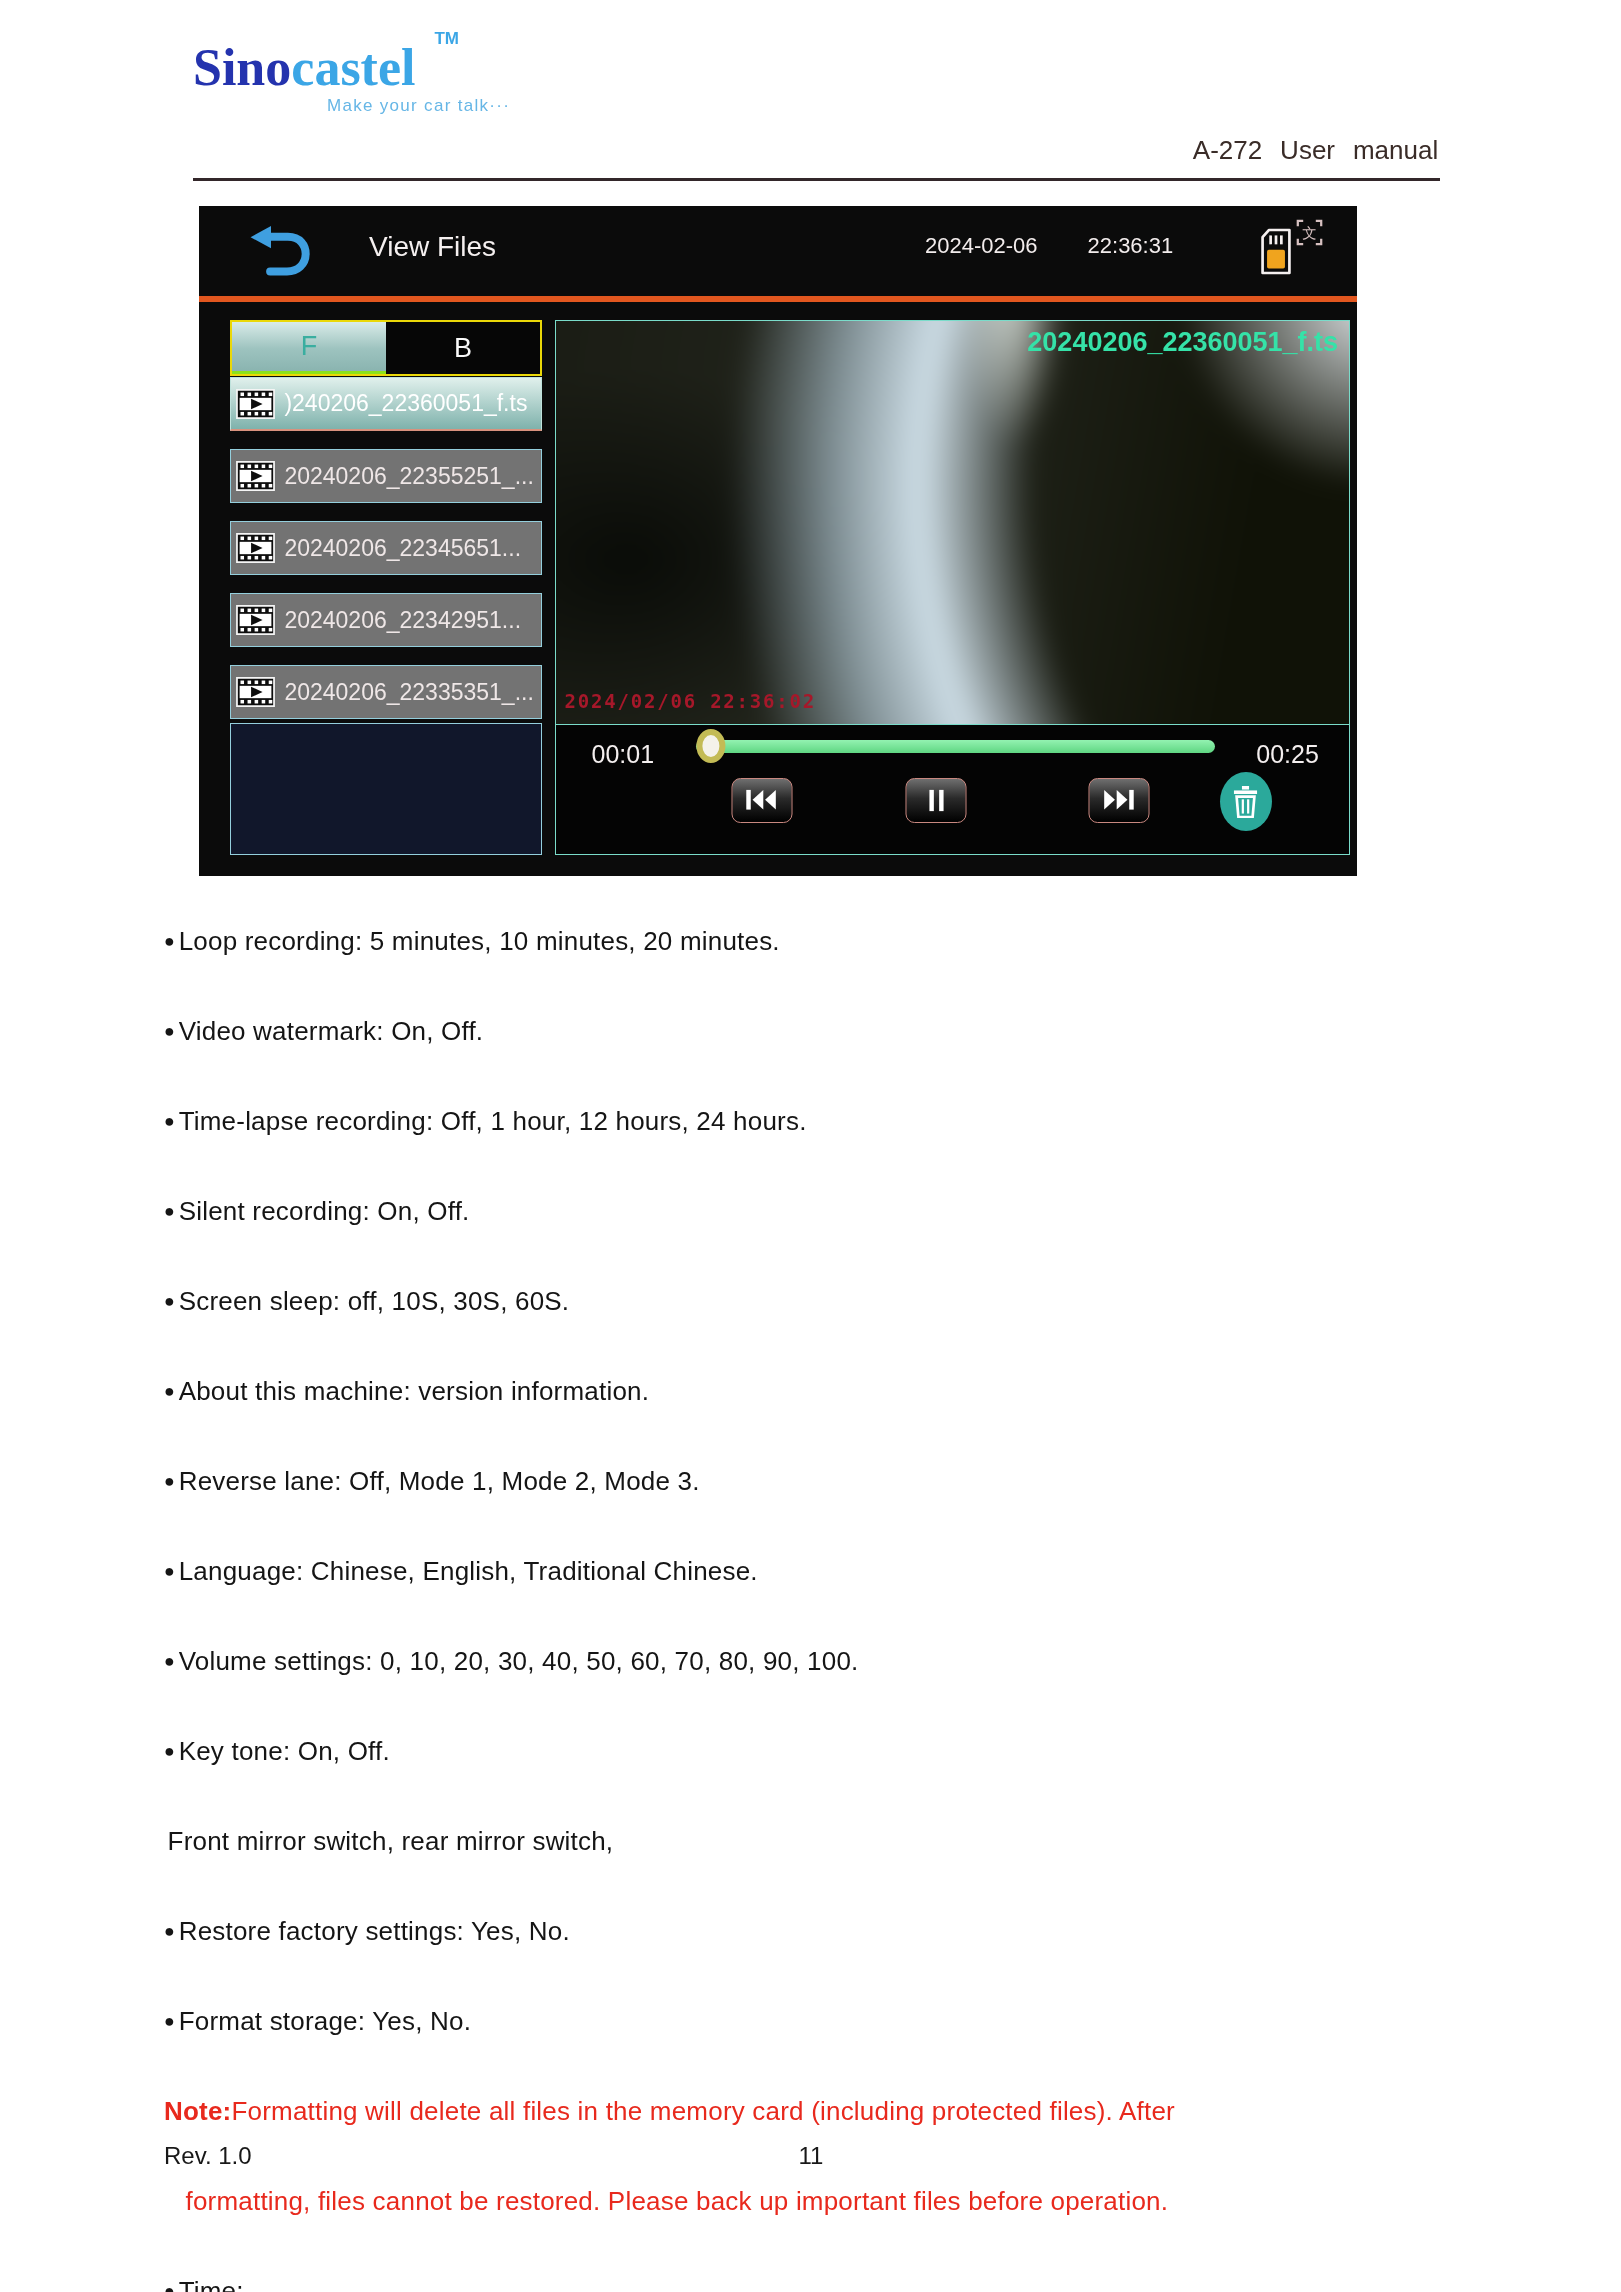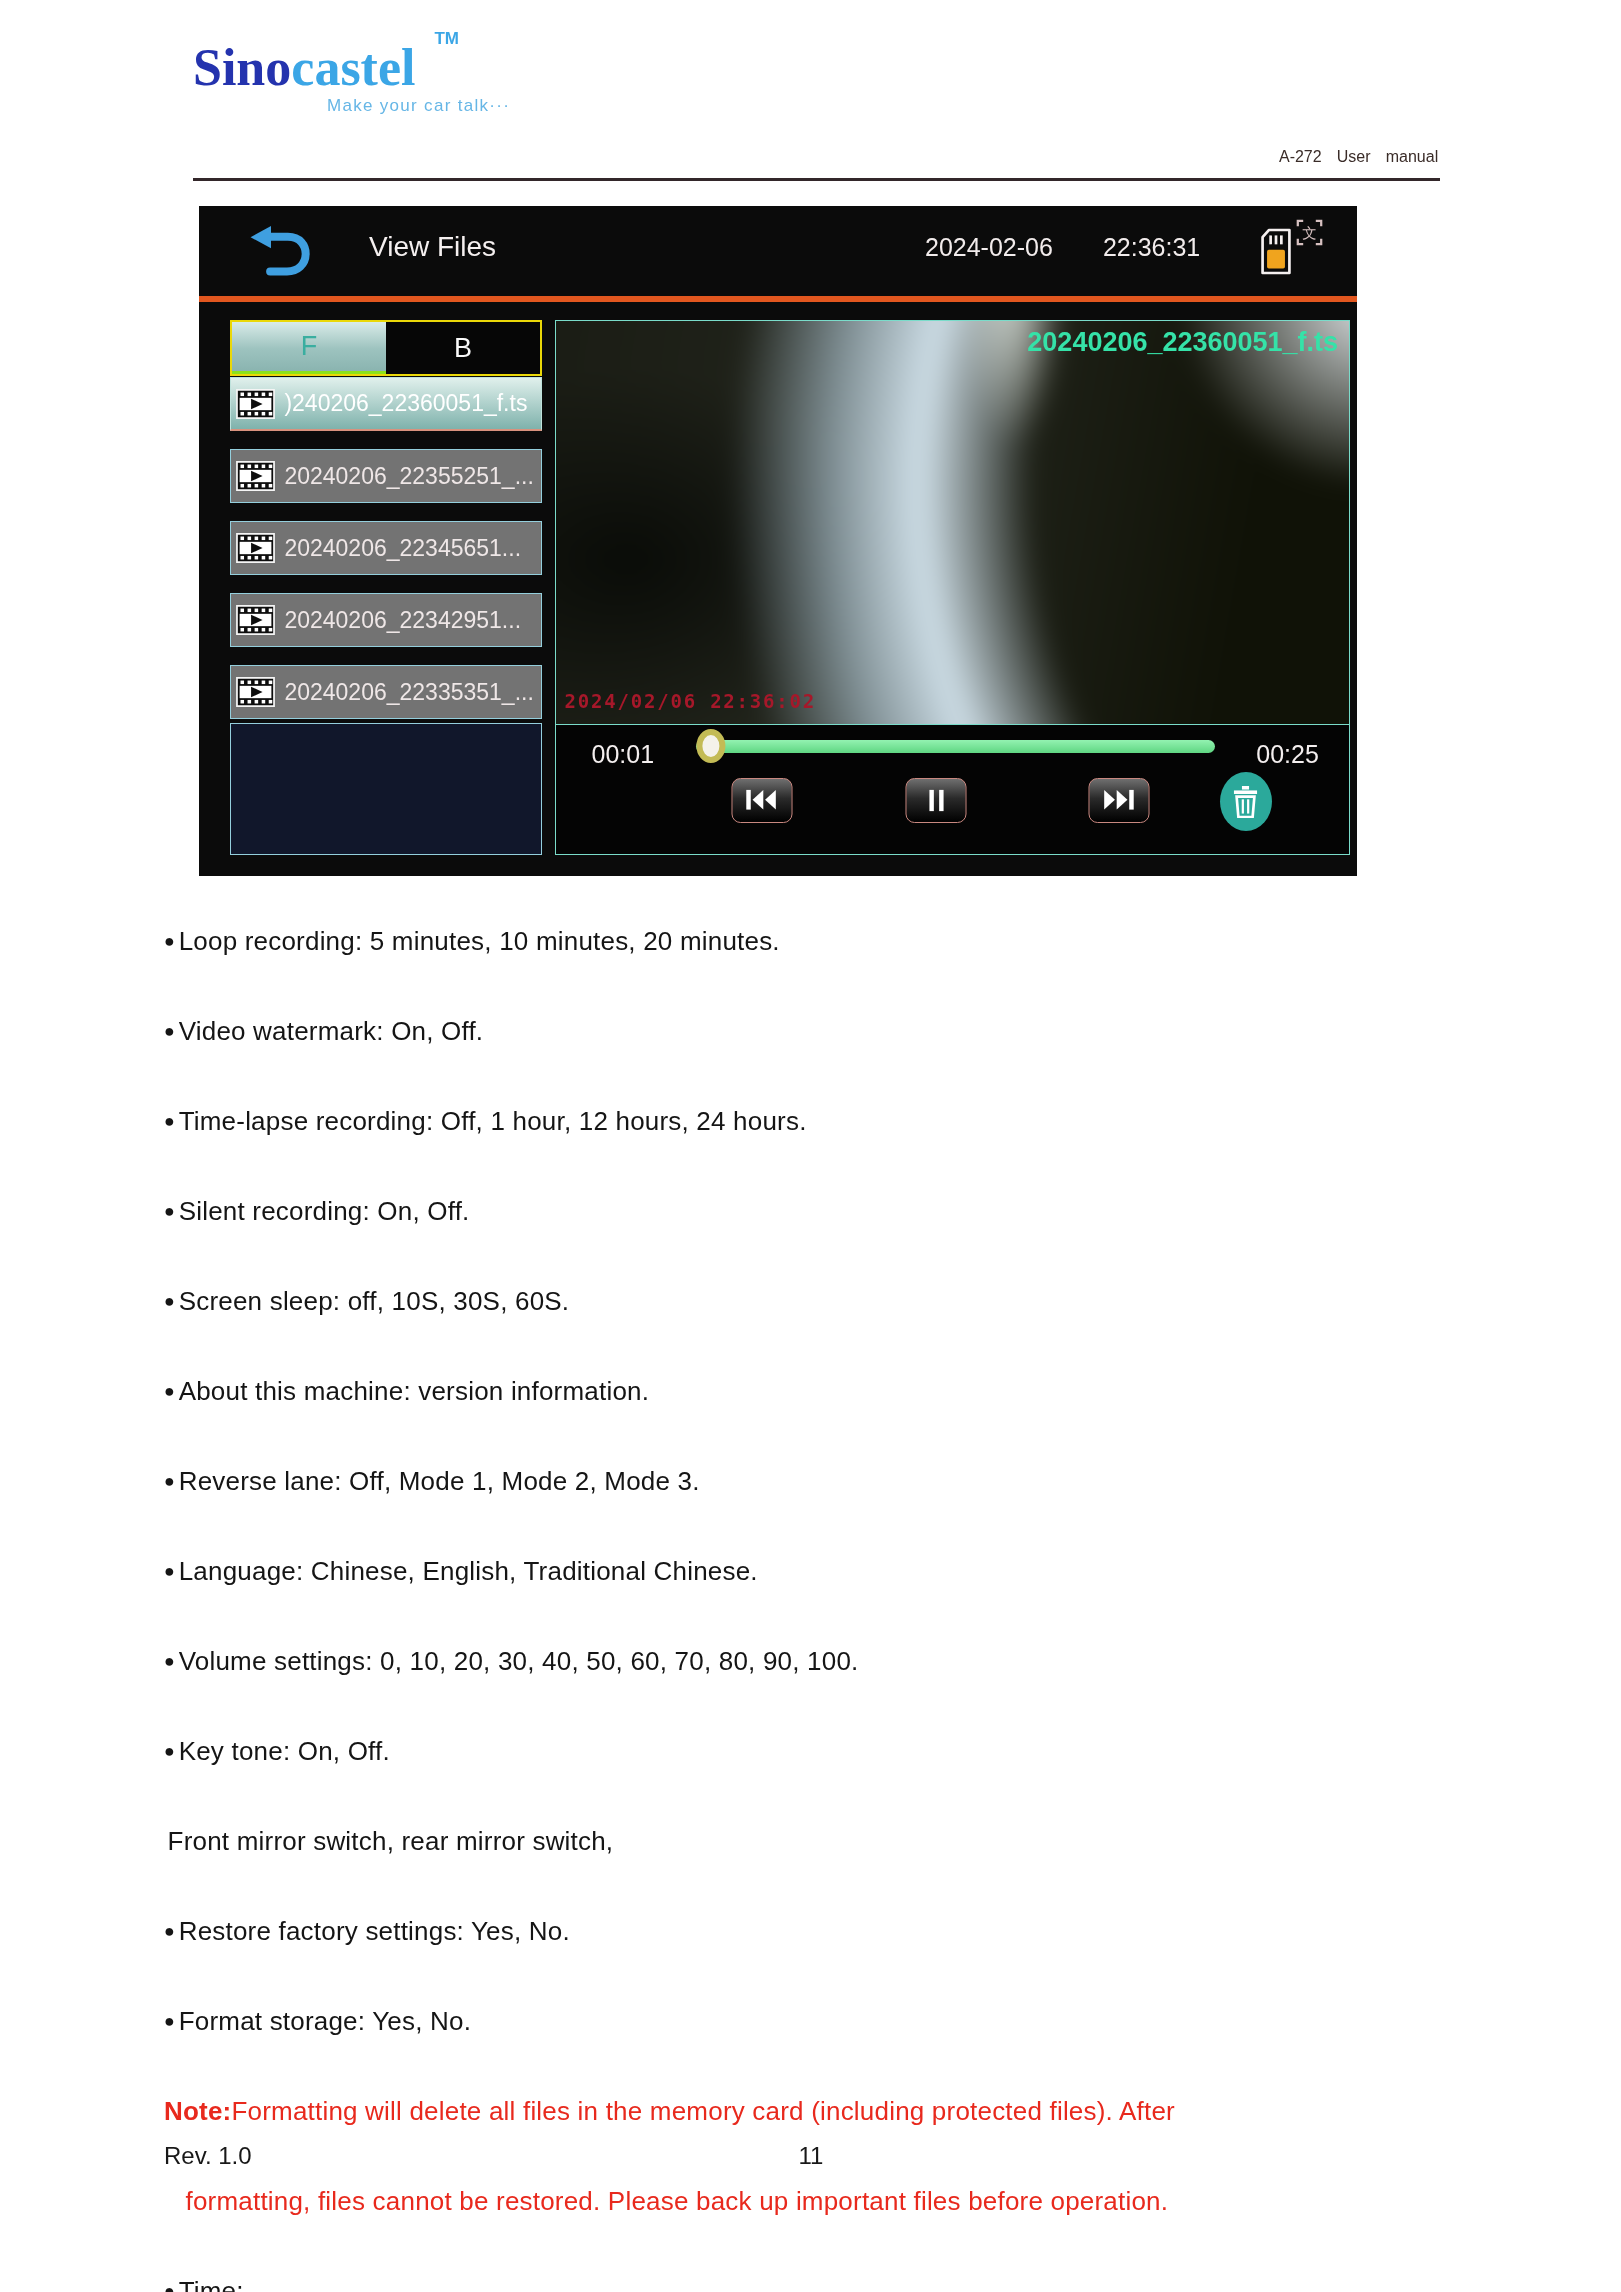--- a/index.html
+++ b/index.html
@@ -6,28 +6,28 @@
   body{width:1622px;height:2293px;position:relative;font-family:"Liberation Sans",sans-serif;overflow:hidden;}
 
   
   .page-header{position:absolute;left:193px;top:0;width:1247px;height:178px;border-bottom:3.6px solid #33272a;}
   .logo{position:absolute;left:0;top:30px;}
   .logo-main{font-family:"Liberation Serif",serif;font-weight:bold;font-size:52px;line-height:1;}
   .logo-sino{color:#2433ae;}
   .logo-castel{color:#3ba6e6;}
   .logo-tm{font-family:"Liberation Sans",sans-serif;font-weight:bold;font-size:17px;color:#3ba6e6;vertical-align:41px;margin-left:19px;}
   .logo-tagline{font-size:17px;color:#66b6e6;letter-spacing:1.3px;margin:1.8px 0 0 134px;}
-  .manual-title{position:absolute;right:1.8px;bottom:12.5px;font-size:16px;color:#3a2c28;word-spacing:10.7px;}
+  .manual-title{position:absolute;right:1.8px;bottom:12.5px;font-size:26px;color:#3a2c28;word-spacing:10.7px;}
 
   
   .device{position:absolute;left:199px;top:206px;width:1158px;height:670px;background:#0b0b0b;color:#f5f0f0;}
   .topbar{position:relative;height:90px;}
   .back-icon{position:absolute;left:48px;top:19px;}
   .screen-title{position:absolute;left:170px;top:25px;font-size:28px;color:#f5f0f0;}
-  .datetime{position:absolute;left:726px;top:27px;display:flex;gap:50px;font-size:25px;color:#f2ecec;}
+  .datetime{position:absolute;left:726px;top:27px;display:flex;gap:50px;font-size:22px;color:#f2ecec;}
   .sd-icon{position:absolute;right:64px;top:21.5px;}
   .translate-icon{position:absolute;right:34px;top:12.5px;opacity:.9;}
   .orange-line{height:6.3px;background:#e2571f;}
 
   .screen-content{display:flex;gap:12.5px;padding:18px 7.2px 21.5px 31px;height:535px;}
 
   
   .left-panel{width:312px;display:flex;flex-direction:column;}
   .tabs{height:56px;border:2.7px solid #ead808;display:flex;box-sizing:border-box;}
   .tab{flex:1;display:flex;align-items:center;justify-content:center;font-size:27px;cursor:default;}

